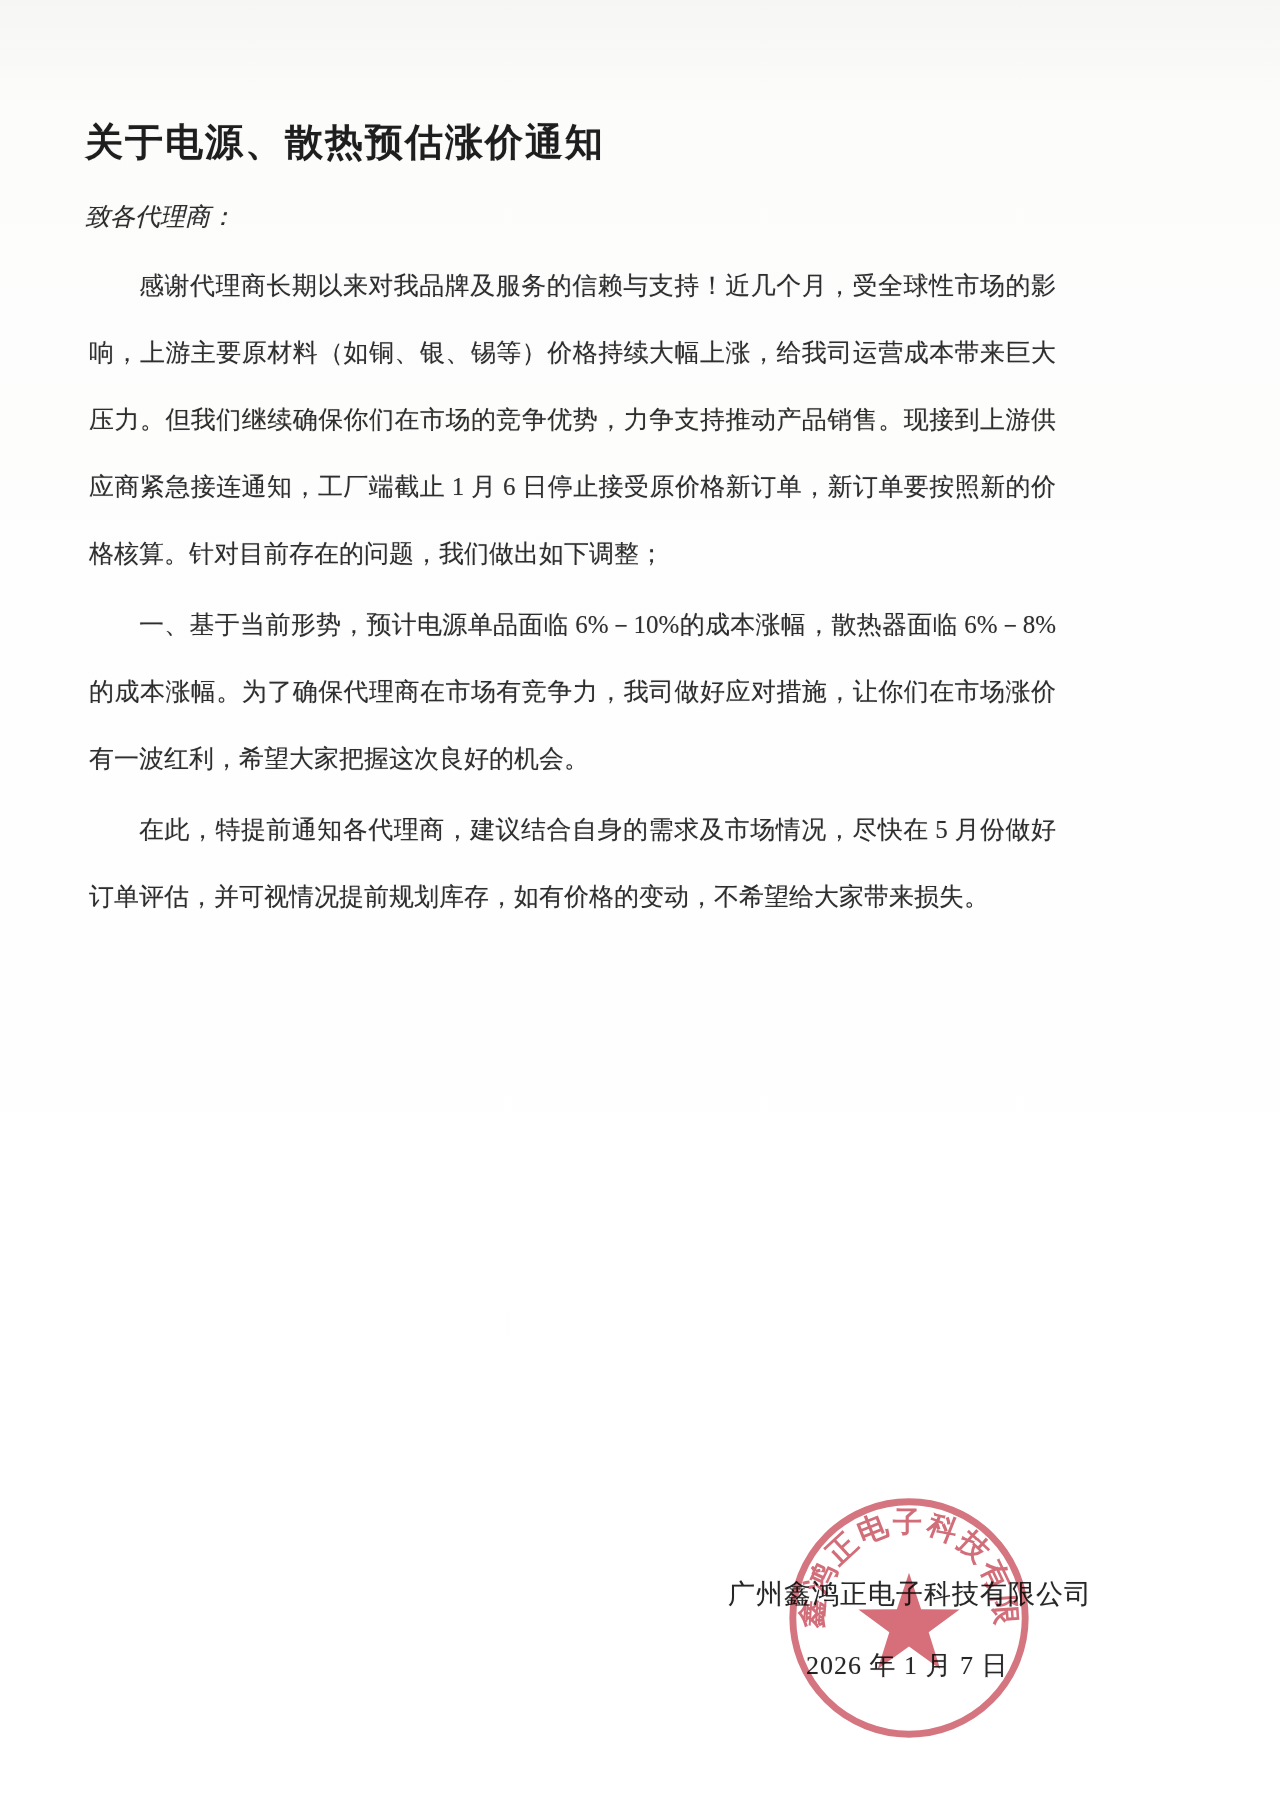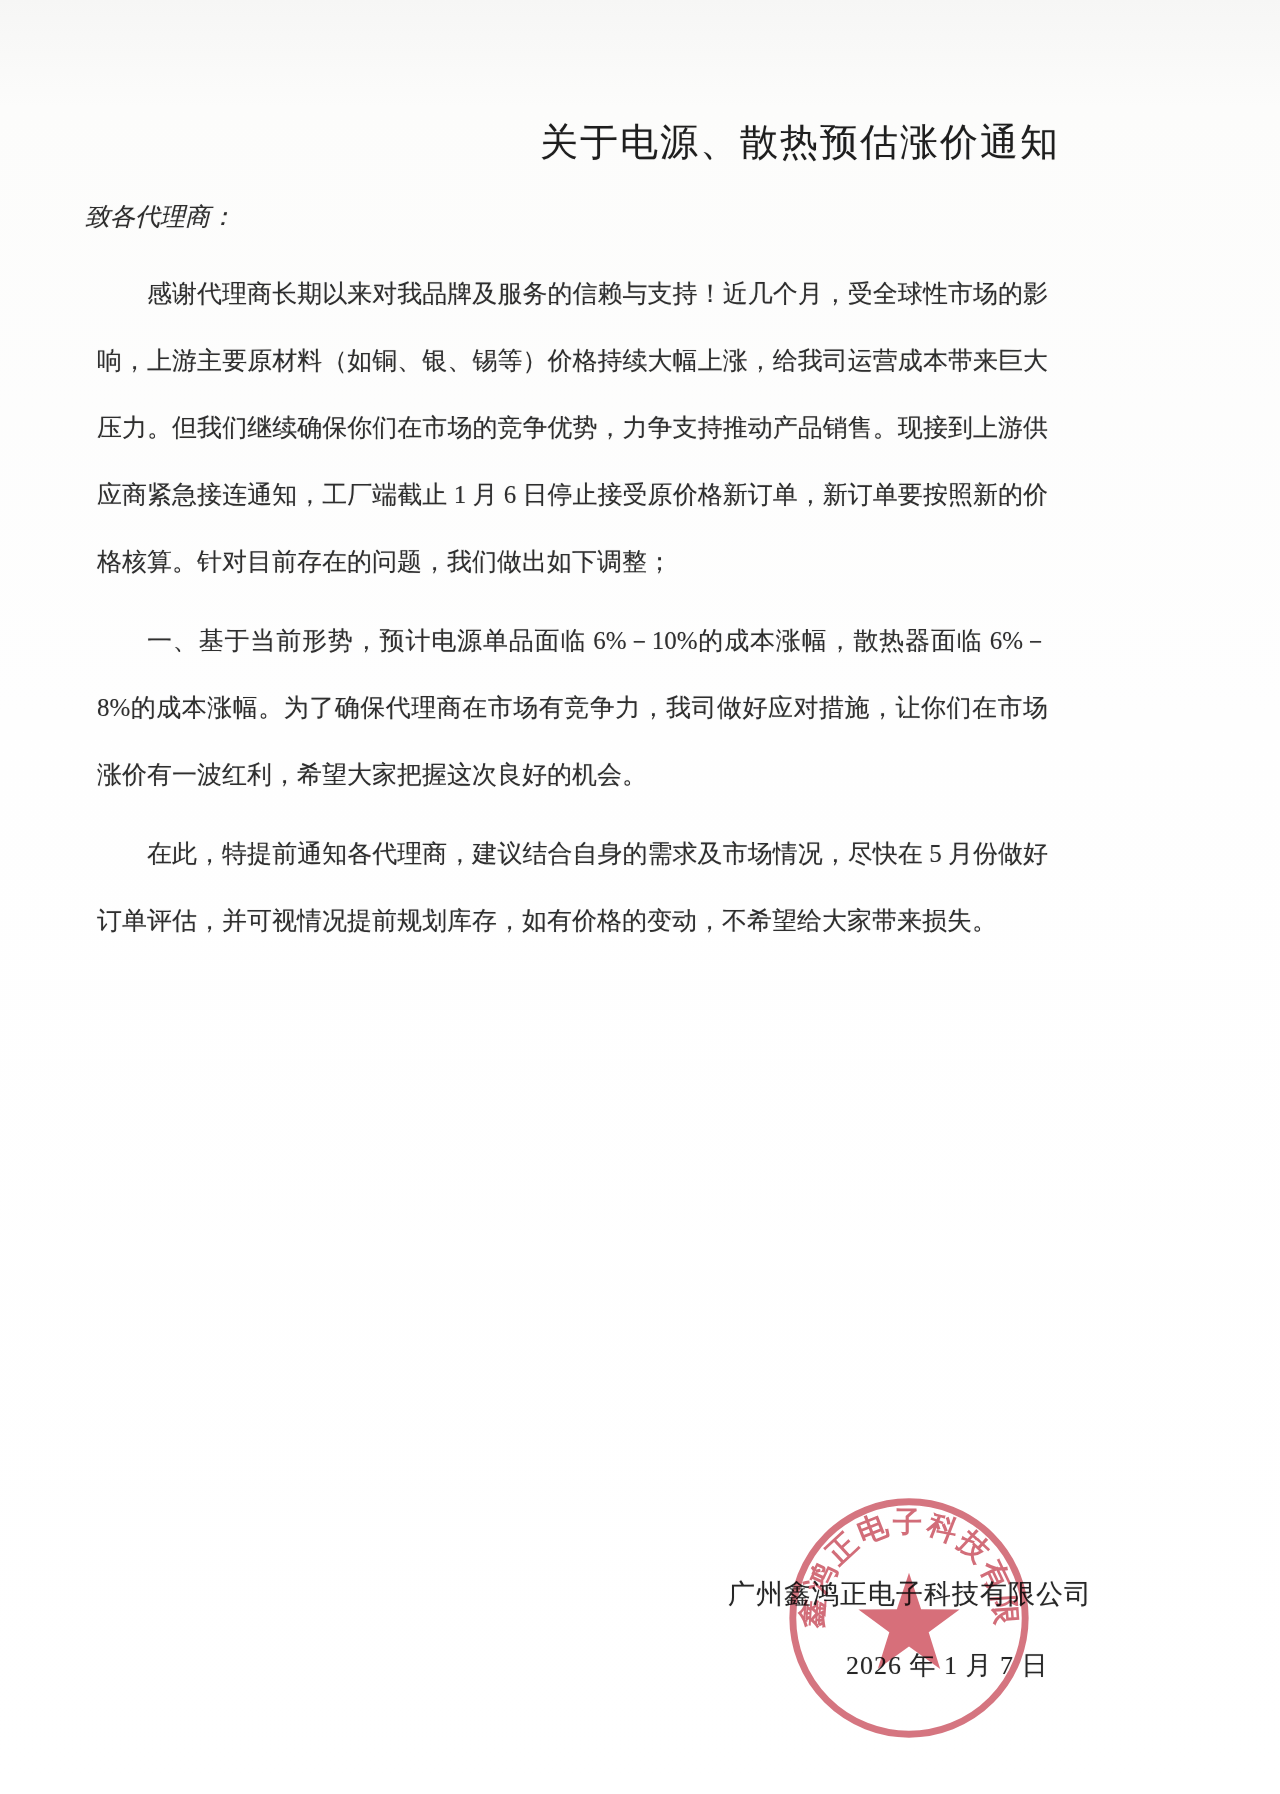--- a/index.html
+++ b/index.html
@@ -16,23 +16,23 @@
     background:
       linear-gradient(180deg, #f6f6f5 0%, #fcfcfb 6%, #fefefe 40%, #ffffff 100%);
     overflow: hidden;
     color: #2d2d2d;
   }
   .doc-title {
     position: absolute;
     top: 92px;
     left: 85px;
     width: 975px;
-    text-align: right;
+    text-align: left;
     font-size: 38px;
-    font-weight: 400;
+    font-weight: 700;
     letter-spacing: 2px;
     color: #1e1e1e;
     text-shadow: 0 0 1px rgba(30,30,30,0.25);
   }
   .doc-body {
     position: absolute;
     top: 186px;
     left: 85px;
     width: 975px;
     font-size: 25px;
@@ -41,21 +41,21 @@
     text-justify: inter-ideograph;
     color: #2e2e2e;
     text-shadow: 0 0 1px rgba(40,40,40,0.30);
   }
   .salutation {
     margin: 0;
     line-height: 62px;
     font-style: italic;
   }
   .doc-body p.para {
-    margin: 12px;
+    margin: 4px;
     text-indent: 2em;
   }
   .closing {
     margin: 0;
     text-indent: 2em;
   }
   .sig-company {
     position: absolute;
     top: 1576px;
     left: 728px;
@@ -65,21 +65,20 @@
     text-shadow: 0 0 1px rgba(40,40,40,0.30);
   }
   .sig-date {
     position: absolute;
     top: 1648px;
     left: 806px;
     font-size: 26px;
     letter-spacing: 1px;
     color: #262626;
     text-shadow: 0 0 1px rgba(40,40,40,0.30);
-    margin-left: 40px;
   }
   .seal {
     position: absolute;
     top: 1490px;
     left: 781px;
     width: 256px;
     height: 256px;
     opacity: 0.85;
     mix-blend-mode: multiply;
     pointer-events: none;

